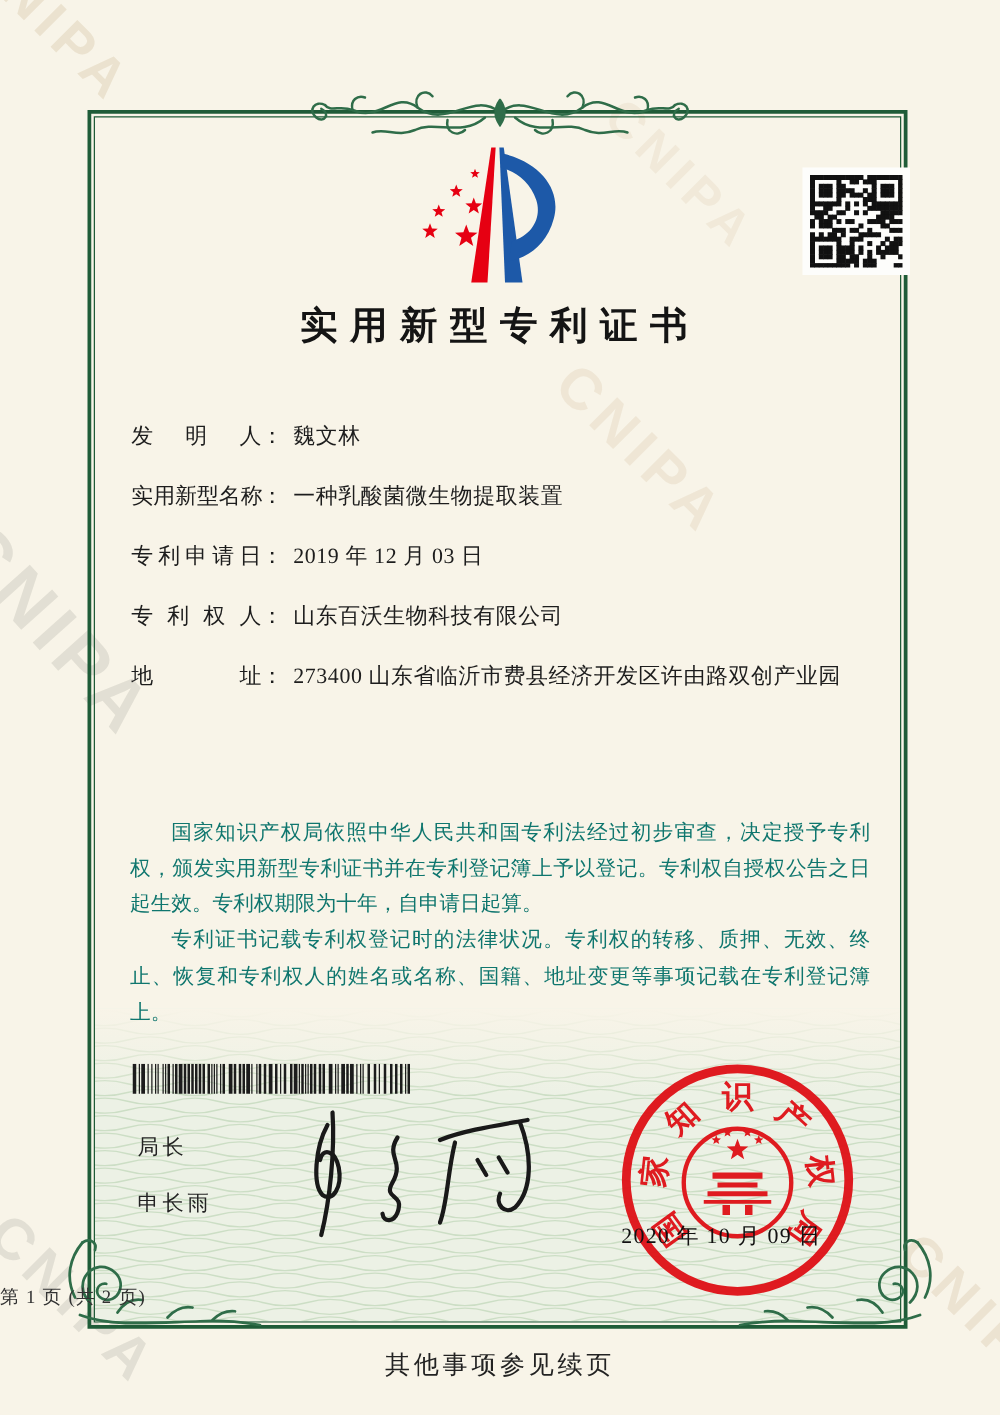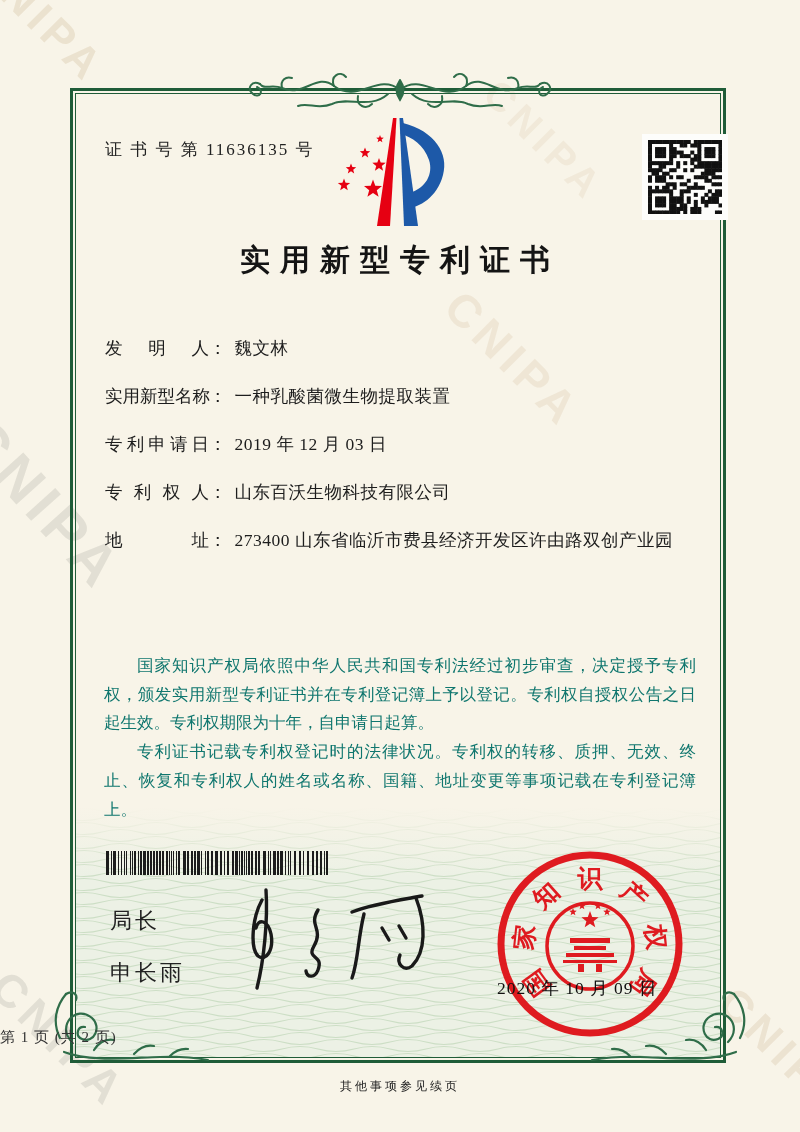--- a/index.html
+++ b/index.html
@@ -46,30 +46,30 @@
     vertical-align:bottom;
   }
   .val{margin-left:8px;letter-spacing:0.5px;}
   .grant2{margin-left:62px;}
   .paras{
     position:absolute;left:104px;top:652px;width:592px;
     font-size:16.5px;line-height:1.74;text-align:justify;color:#0f766e;
   }
   .paras p{margin:0;text-indent:2em;}
   .barcode{position:absolute;left:106px;top:851px;}
-  .director{position:absolute;left:110px;top:906px;font-size:22px;letter-spacing:3px;color:#222;}
+  .director{position:absolute;left:110px;top:906px;font-size:17px;letter-spacing:3px;color:#222;}
   .director div{margin-bottom:22px;}
   .sig{position:absolute;left:230px;top:878px;}
   .seal{position:absolute;left:492px;top:846px;width:196px;height:196px;opacity:0.95;}
   .seal-date{
     position:absolute;left:497px;top:976px;font-size:17.5px;letter-spacing:1px;
     color:#111;z-index:5;white-space:nowrap;
   }
   .page-ind{position:absolute;left:0;top:1028px;width:100%;font-size:15px;color:#333;letter-spacing:1px;}
-  .cont-note{position:absolute;left:0;top:1078px;width:100%;text-align:center;font-size:12px;letter-spacing:3px;color:#222;}
+  .cont-note{position:absolute;left:0;top:1078px;width:100%;text-align:center;font-size:20px;letter-spacing:3px;color:#222;}
   .ornament{position:absolute;pointer-events:none;}
   svg{display:block;}
 </style>
 </head>
 <body>
 
 <div class="page">
 
   <div class="wm" style="left:-42px;top:-8px;font-size:44px;">CNIPA</div>
   <div class="wm" style="left:428px;top:332px;font-size:46px;color:rgba(190,162,120,0.16);">CNIPA</div>
@@ -155,21 +155,20 @@
       <path d="M30,54 c-16,-16 4,-38 20,-24 c10,9 2,26 -10,21 c-7,-3 -5,-13 3,-12"></path>
       <path d="M22,64 C48,74 84,70 118,69 C138,68 154,70 166,72"></path>
       <path d="M18,50 C10,34 14,18 24,6"></path>
       <path d="M52,62 q8,-12 20,-10"></path>
       <path d="M92,66 q9,-10 20,-8"></path>
       <path d="M128,68 q8,-8 18,-7"></path>
       <path d="M24,6 c6,-4 12,0 10,6"></path>
     </g>
   </svg>
 
-  <div class="cert-no">证 书 号 第 11636135 号</div>
 
   <div class="qr">
     <svg id="qrsvg" width="74" height="74">
         <rect x="0.00" y="0.00" width="4" height="4" fill="#111"></rect>
         <rect x="3.52" y="0.00" width="4" height="4" fill="#111"></rect>
         <rect x="7.05" y="0.00" width="4" height="4" fill="#111"></rect>
         <rect x="10.57" y="0.00" width="4" height="4" fill="#111"></rect>
         <rect x="14.10" y="0.00" width="4" height="4" fill="#111"></rect>
         <rect x="17.62" y="0.00" width="4" height="4" fill="#111"></rect>
         <rect x="21.14" y="0.00" width="4" height="4" fill="#111"></rect>

